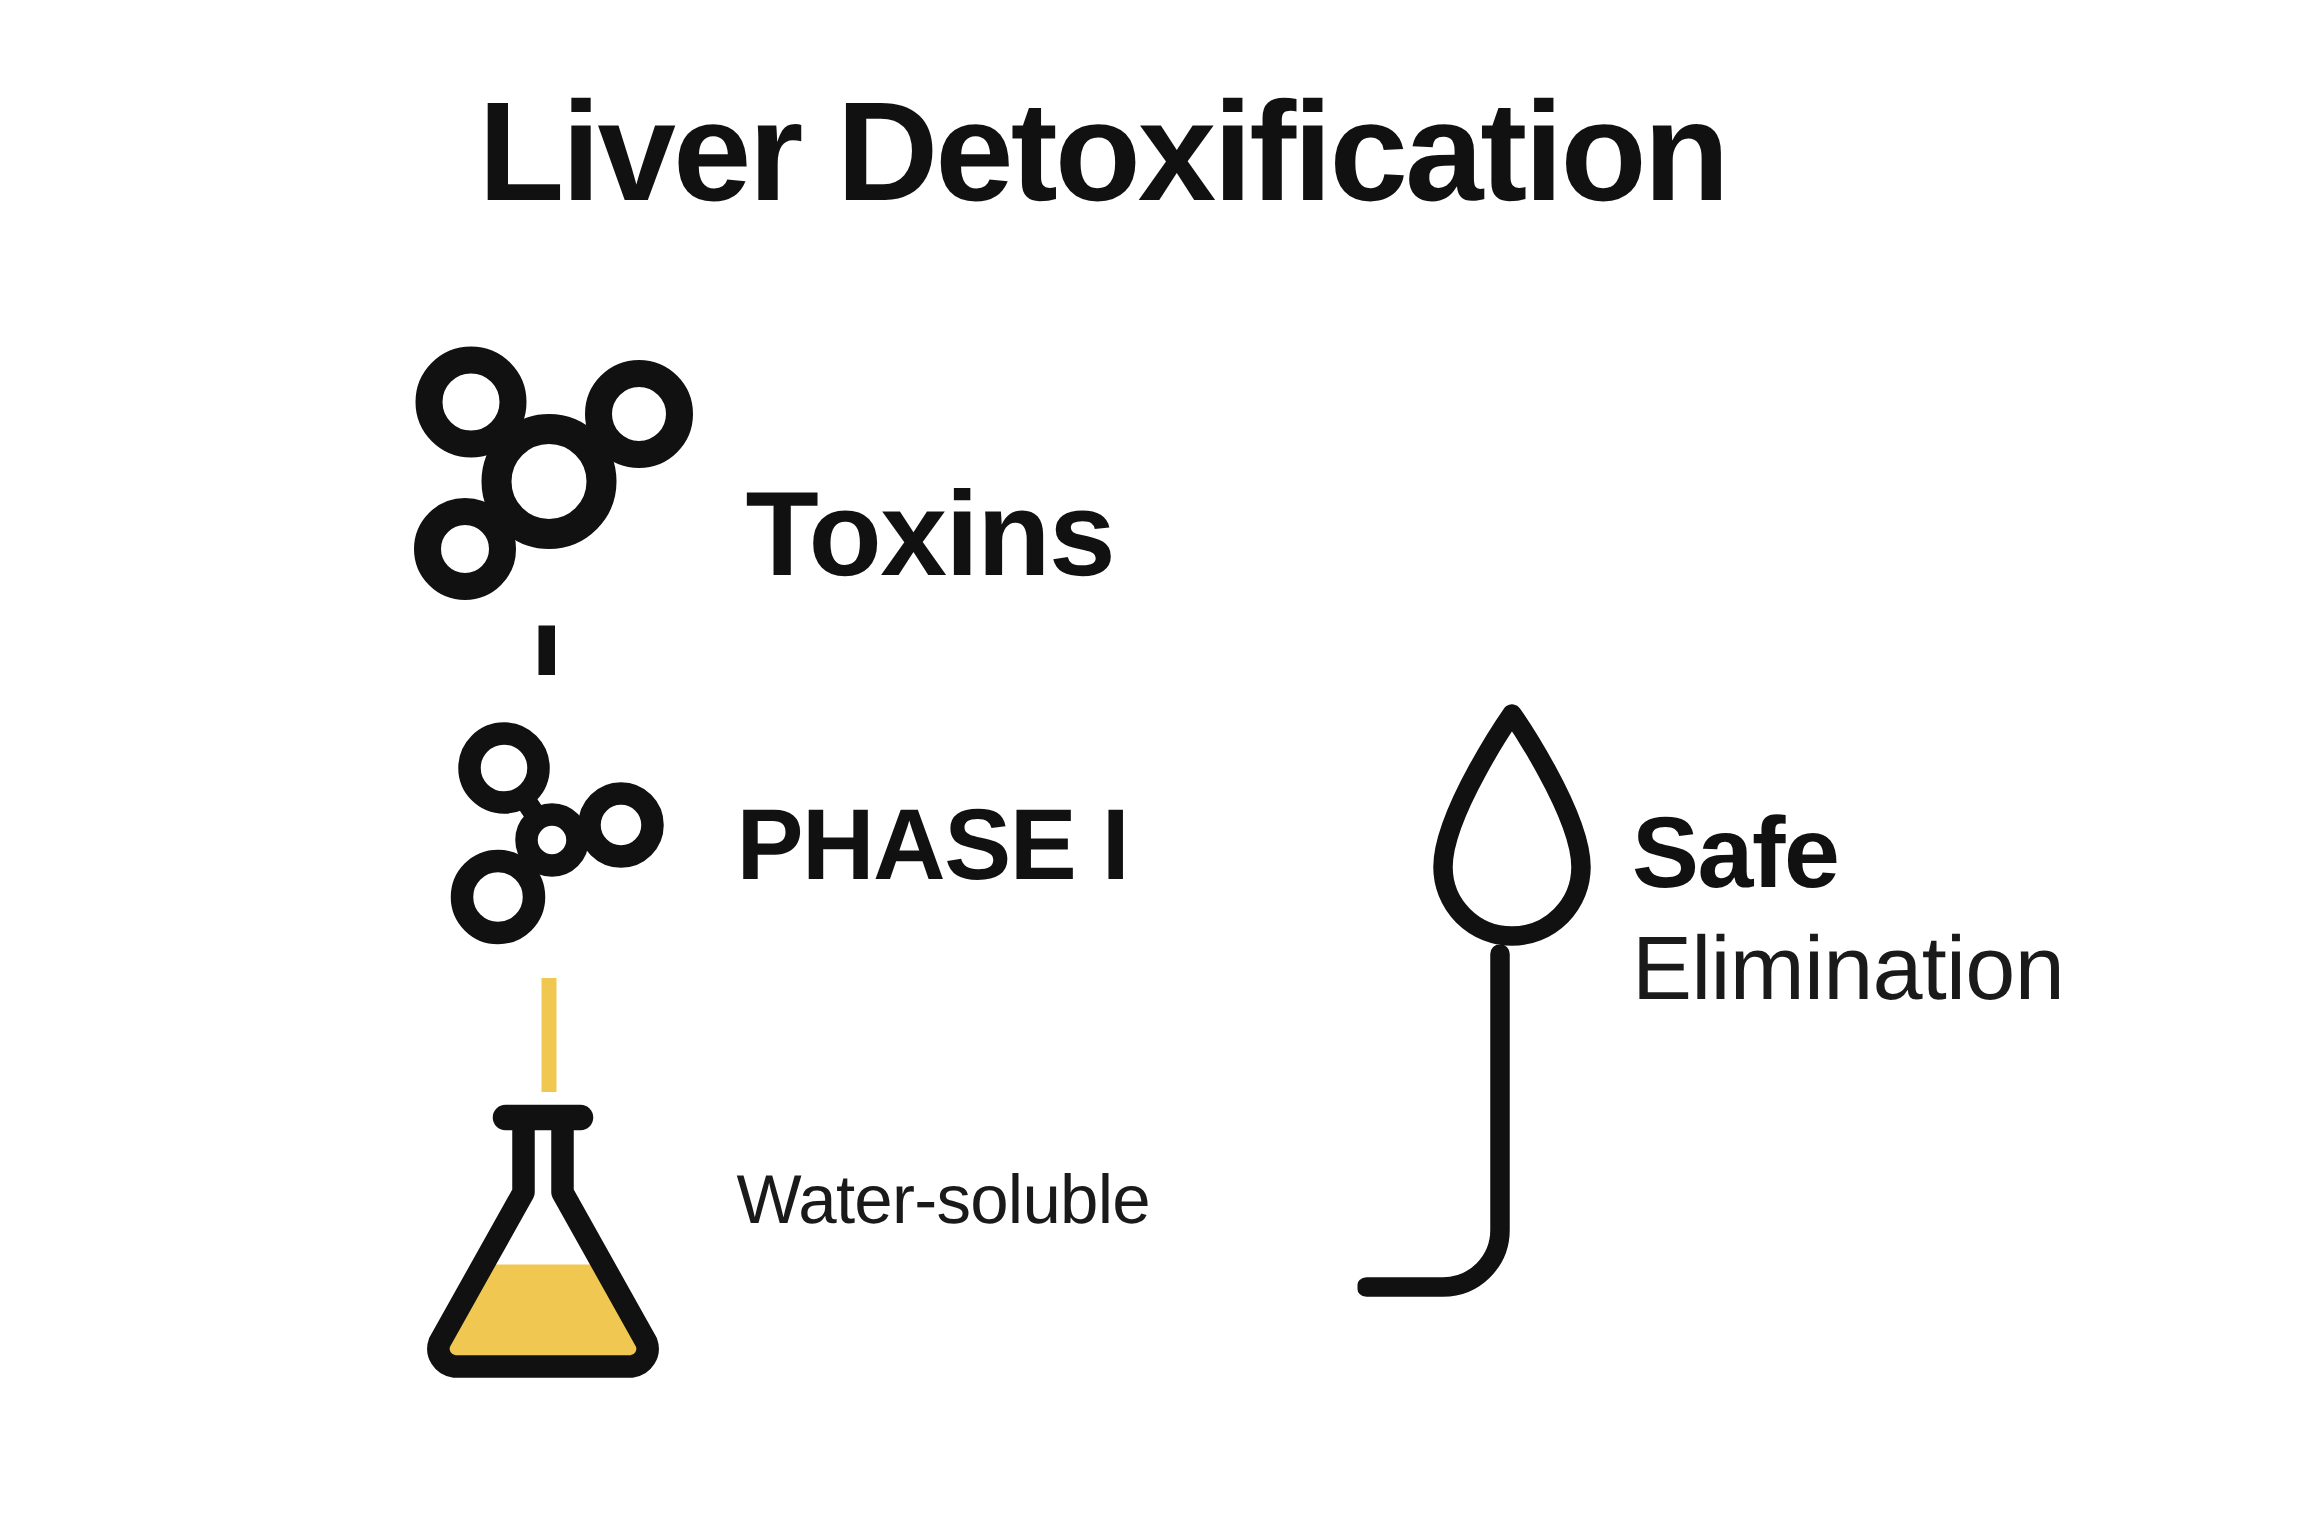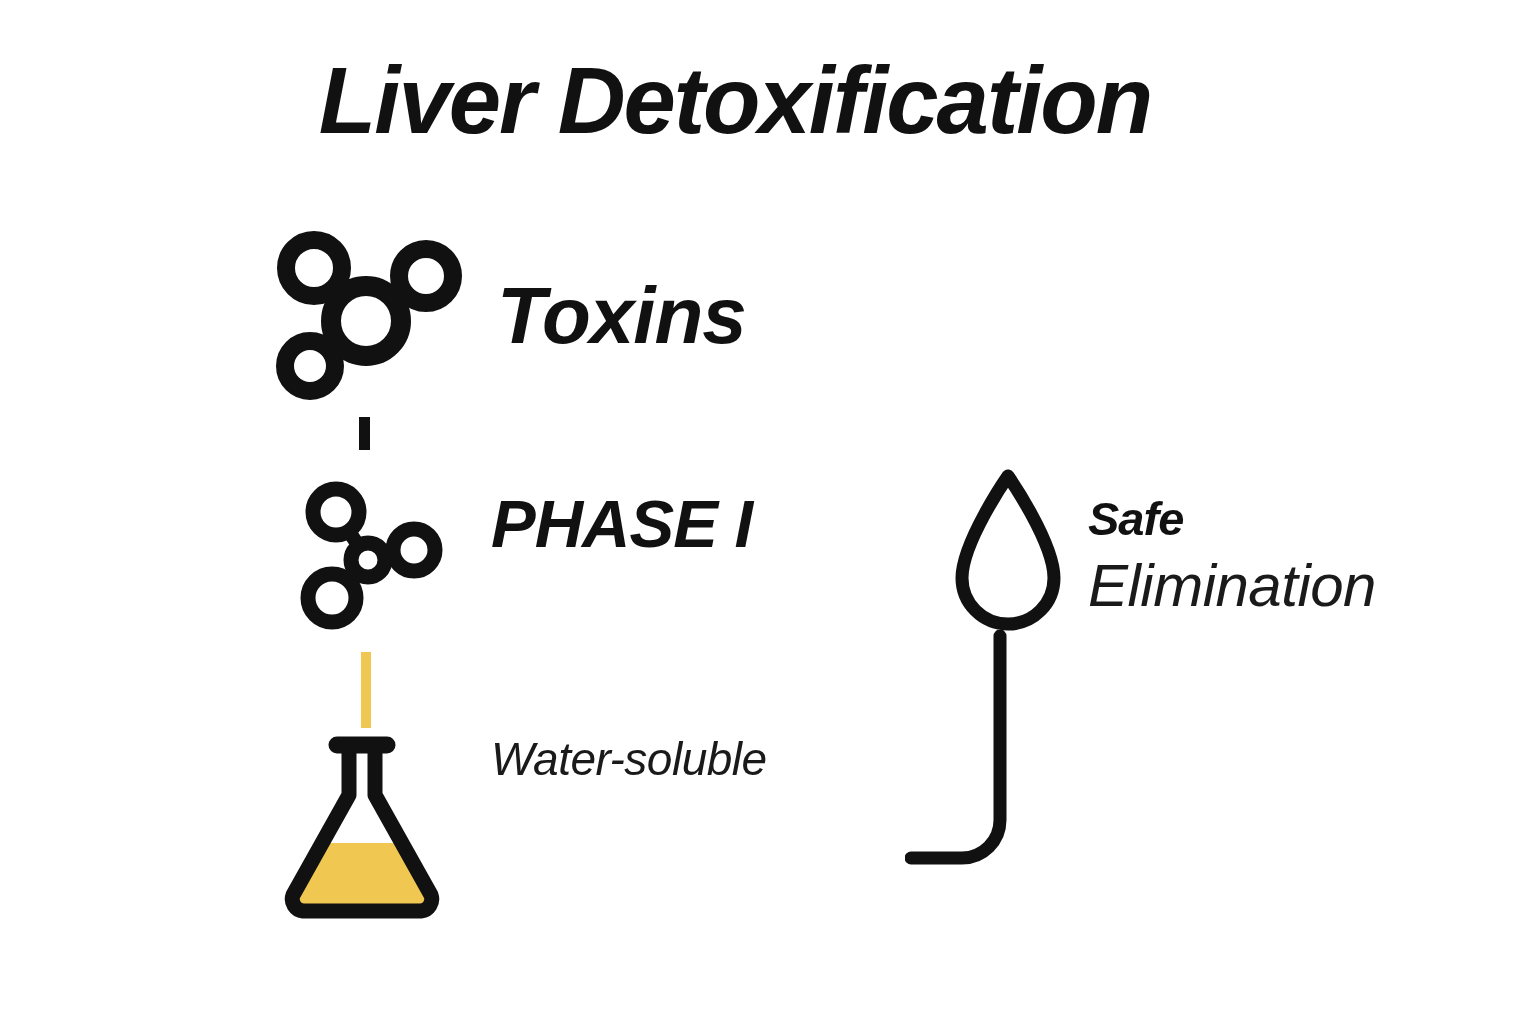--- a/index.html
+++ b/index.html
@@ -8,21 +8,20 @@
     background: #ffffff;
   }
   #canvas {
     position: relative;
     width: 1536px;
     height: 1012px;
     background: #ffffff;
     overflow: hidden;
     font-family: "Liberation Sans", sans-serif;
     color: #111111;
-    font-style: italic;
   }
 
   
   .title {
     position: absolute;
     left: 0;
     top: 52px;
     width: 1470px;
     text-align: center;
     font-size: 94px;
@@ -36,20 +35,21 @@
   
   .icon-box {
     position: absolute;
   }
   .icon-box svg { display: block; }
 
   
   .label-block {
     position: absolute;
     white-space: nowrap;
+    margin-top: 40px;
   }
   .lbl-strong {
     font-weight: bold;
     color: #111111;
     letter-spacing: -1px;
     line-height: 1.0;
   }
   .lbl-light {
     font-weight: normal;
     color: #1a1a1a;
@@ -66,21 +66,21 @@
   #phase1-label .lbl-strong { font-size: 67px; }
   #phase1-label .lbl-light { font-size: 62px; margin-top: 14px; }
 
   
   #phase2-label { left: 491px; top: 722px; }
   #phase2-label .lbl-strong { font-size: 67px; }
   #phase2-label .lbl-light { font-size: 46px; margin-top: 14px; }
 
   
   #safe-label { left: 1088px; top: 495px; }
-  #safe-label .lbl-strong { font-size: 47px; }
+  #safe-label .lbl-strong { font-size: 67px; }
   #safe-label .lbl-light { font-size: 60px; margin-top: 14px; }
 
   
   .dash-connector {
     position: absolute;
     left: 359px;
     top: 417px;
     width: 11px;
     height: 33px;
     background: #111111;

